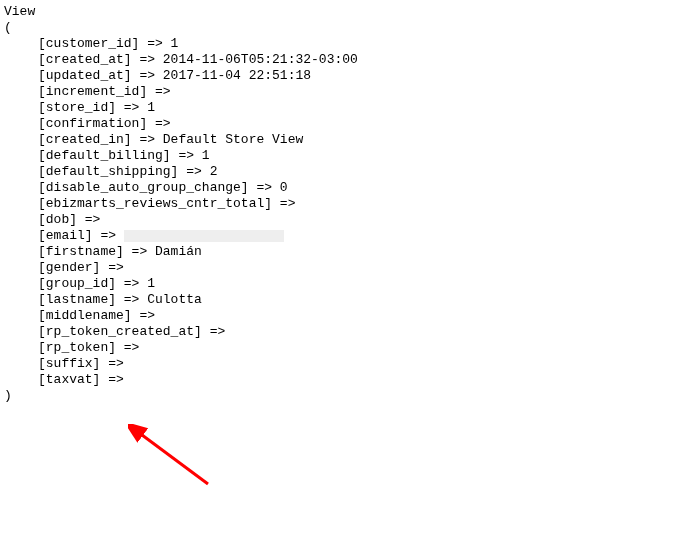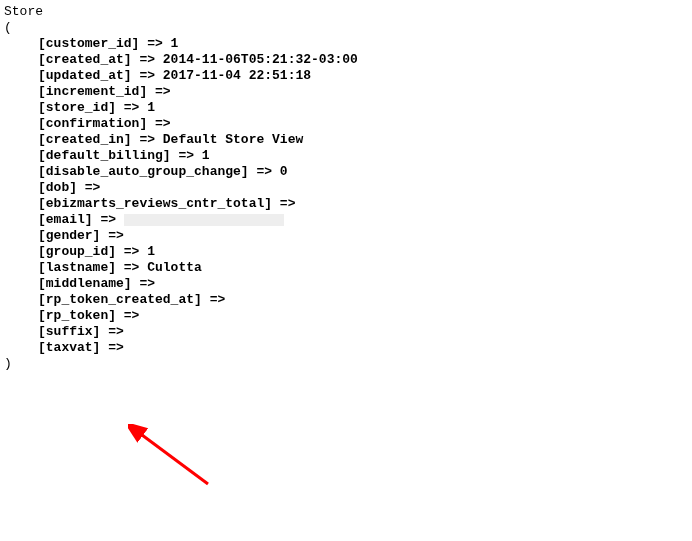--- a/index.html
+++ b/index.html
@@ -10,21 +10,20 @@
       line-height: 16px;
       background: #ffffff;
       color: #000000;
       white-space: nowrap;
     }
     .line {
       display: block;
     }
     .indent {
       padding-left: 34px;
-      font-weight: bold;
     }
     .redacted1 {
       display: inline-block;
       width: 160px;
       height: 12px;
       background: #eeeeee;
       vertical-align: middle;
     }
     .redacted2 {
       display: inline-block;
@@ -36,35 +35,37 @@
     .arrow {
       position: absolute;
       left: 128px;
       top: 424px;
       pointer-events: none;
     }
   </style>
 </head>
 <body>
 
-<span class="line">Store</span>
+<span class="line">View</span>
 <span class="line">(</span>
 <div id="entries">
     <span class="line indent">[customer_id] =&gt; 1</span>
     <span class="line indent">[created_at] =&gt; 2014-11-06T05:21:32-03:00</span>
     <span class="line indent">[updated_at] =&gt; 2017-11-04 22:51:18</span>
     <span class="line indent">[increment_id] =&gt; </span>
     <span class="line indent">[store_id] =&gt; 1</span>
     <span class="line indent">[confirmation] =&gt; </span>
     <span class="line indent">[created_in] =&gt; Default Store View</span>
     <span class="line indent">[default_billing] =&gt; 1</span>
+    <span class="line indent">[default_shipping] =&gt; 2</span>
     <span class="line indent">[disable_auto_group_change] =&gt; 0</span>
+    <span class="line indent">[ebizmarts_reviews_cntr_total] =&gt; </span>
     <span class="line indent">[dob] =&gt; </span>
-    <span class="line indent">[ebizmarts_reviews_cntr_total] =&gt; </span>
     <span class="line indent">[email] =&gt;  <span class="redacted1"></span></span>
+    <span class="line indent">[firstname] =&gt; Damián</span>
     <span class="line indent">[gender] =&gt; </span>
     <span class="line indent">[group_id] =&gt; 1</span>
     <span class="line indent">[lastname] =&gt; Culotta</span>
     <span class="line indent">[middlename] =&gt; </span>
     <span class="line indent">[rp_token_created_at] =&gt; </span>
     <span class="line indent">[rp_token] =&gt; </span>
     <span class="line indent">[suffix] =&gt; </span>
     <span class="line indent">[taxvat] =&gt; </span>
   </div>
 <span class="line">)</span>

